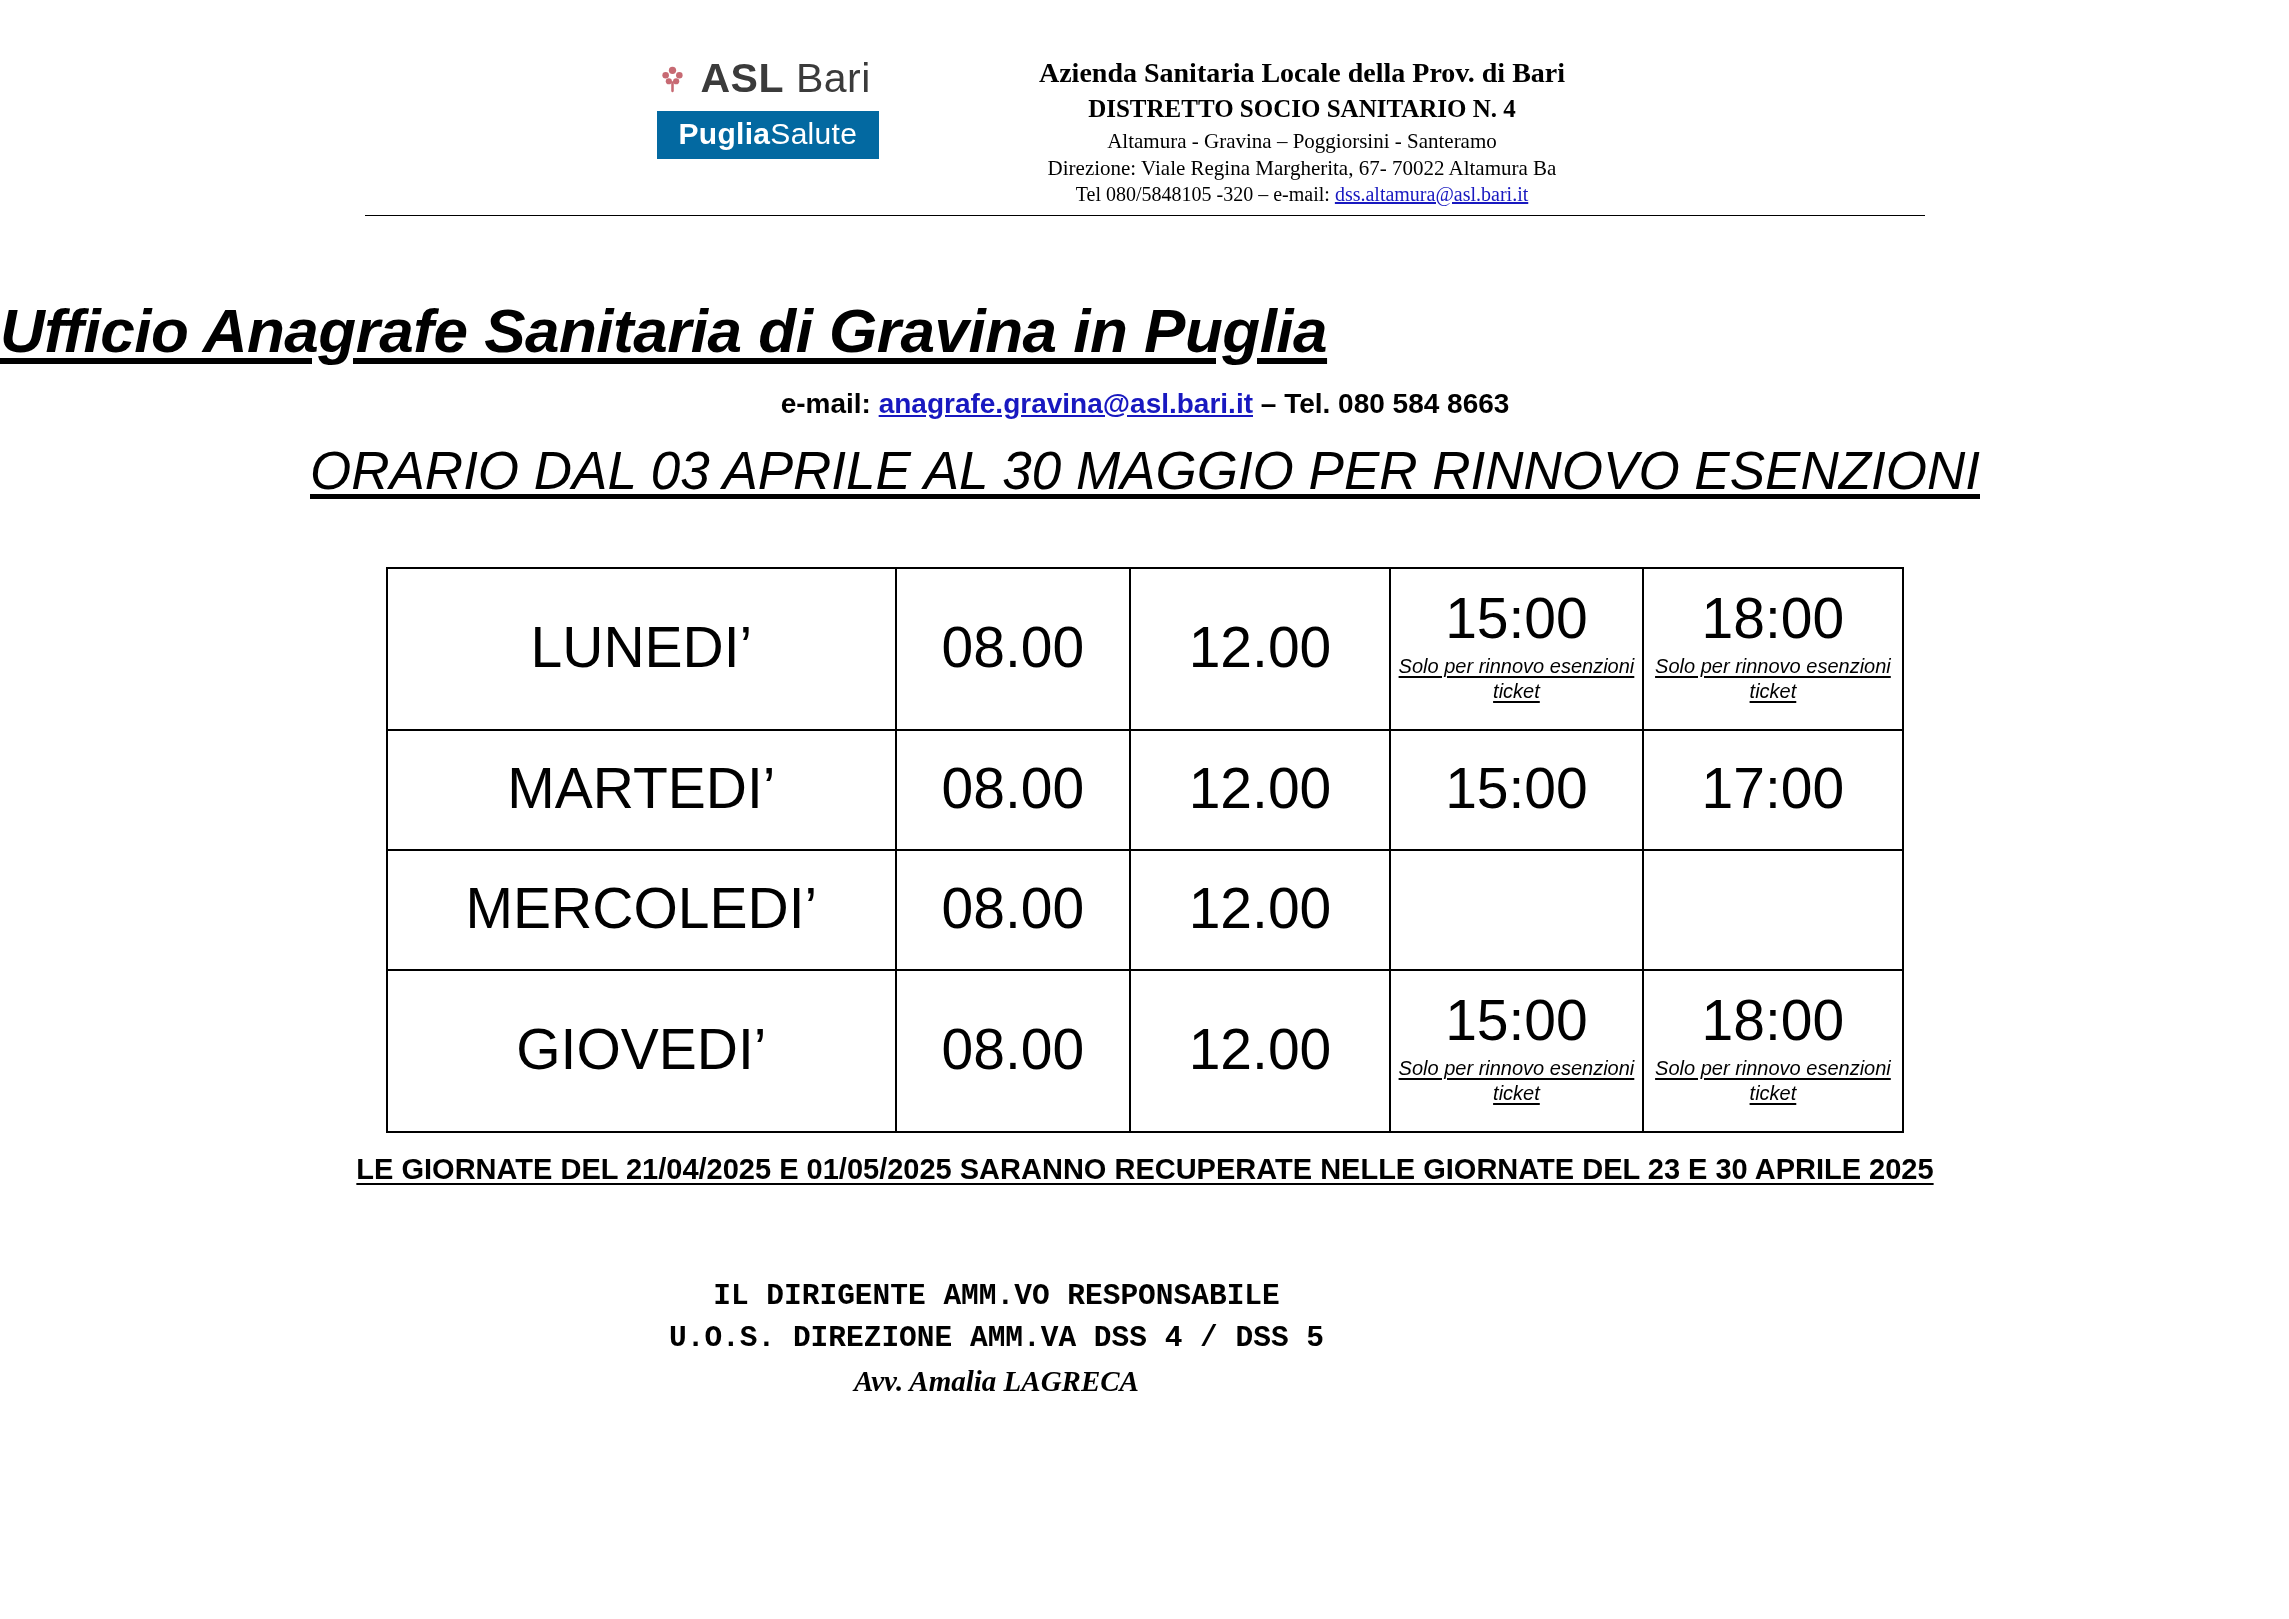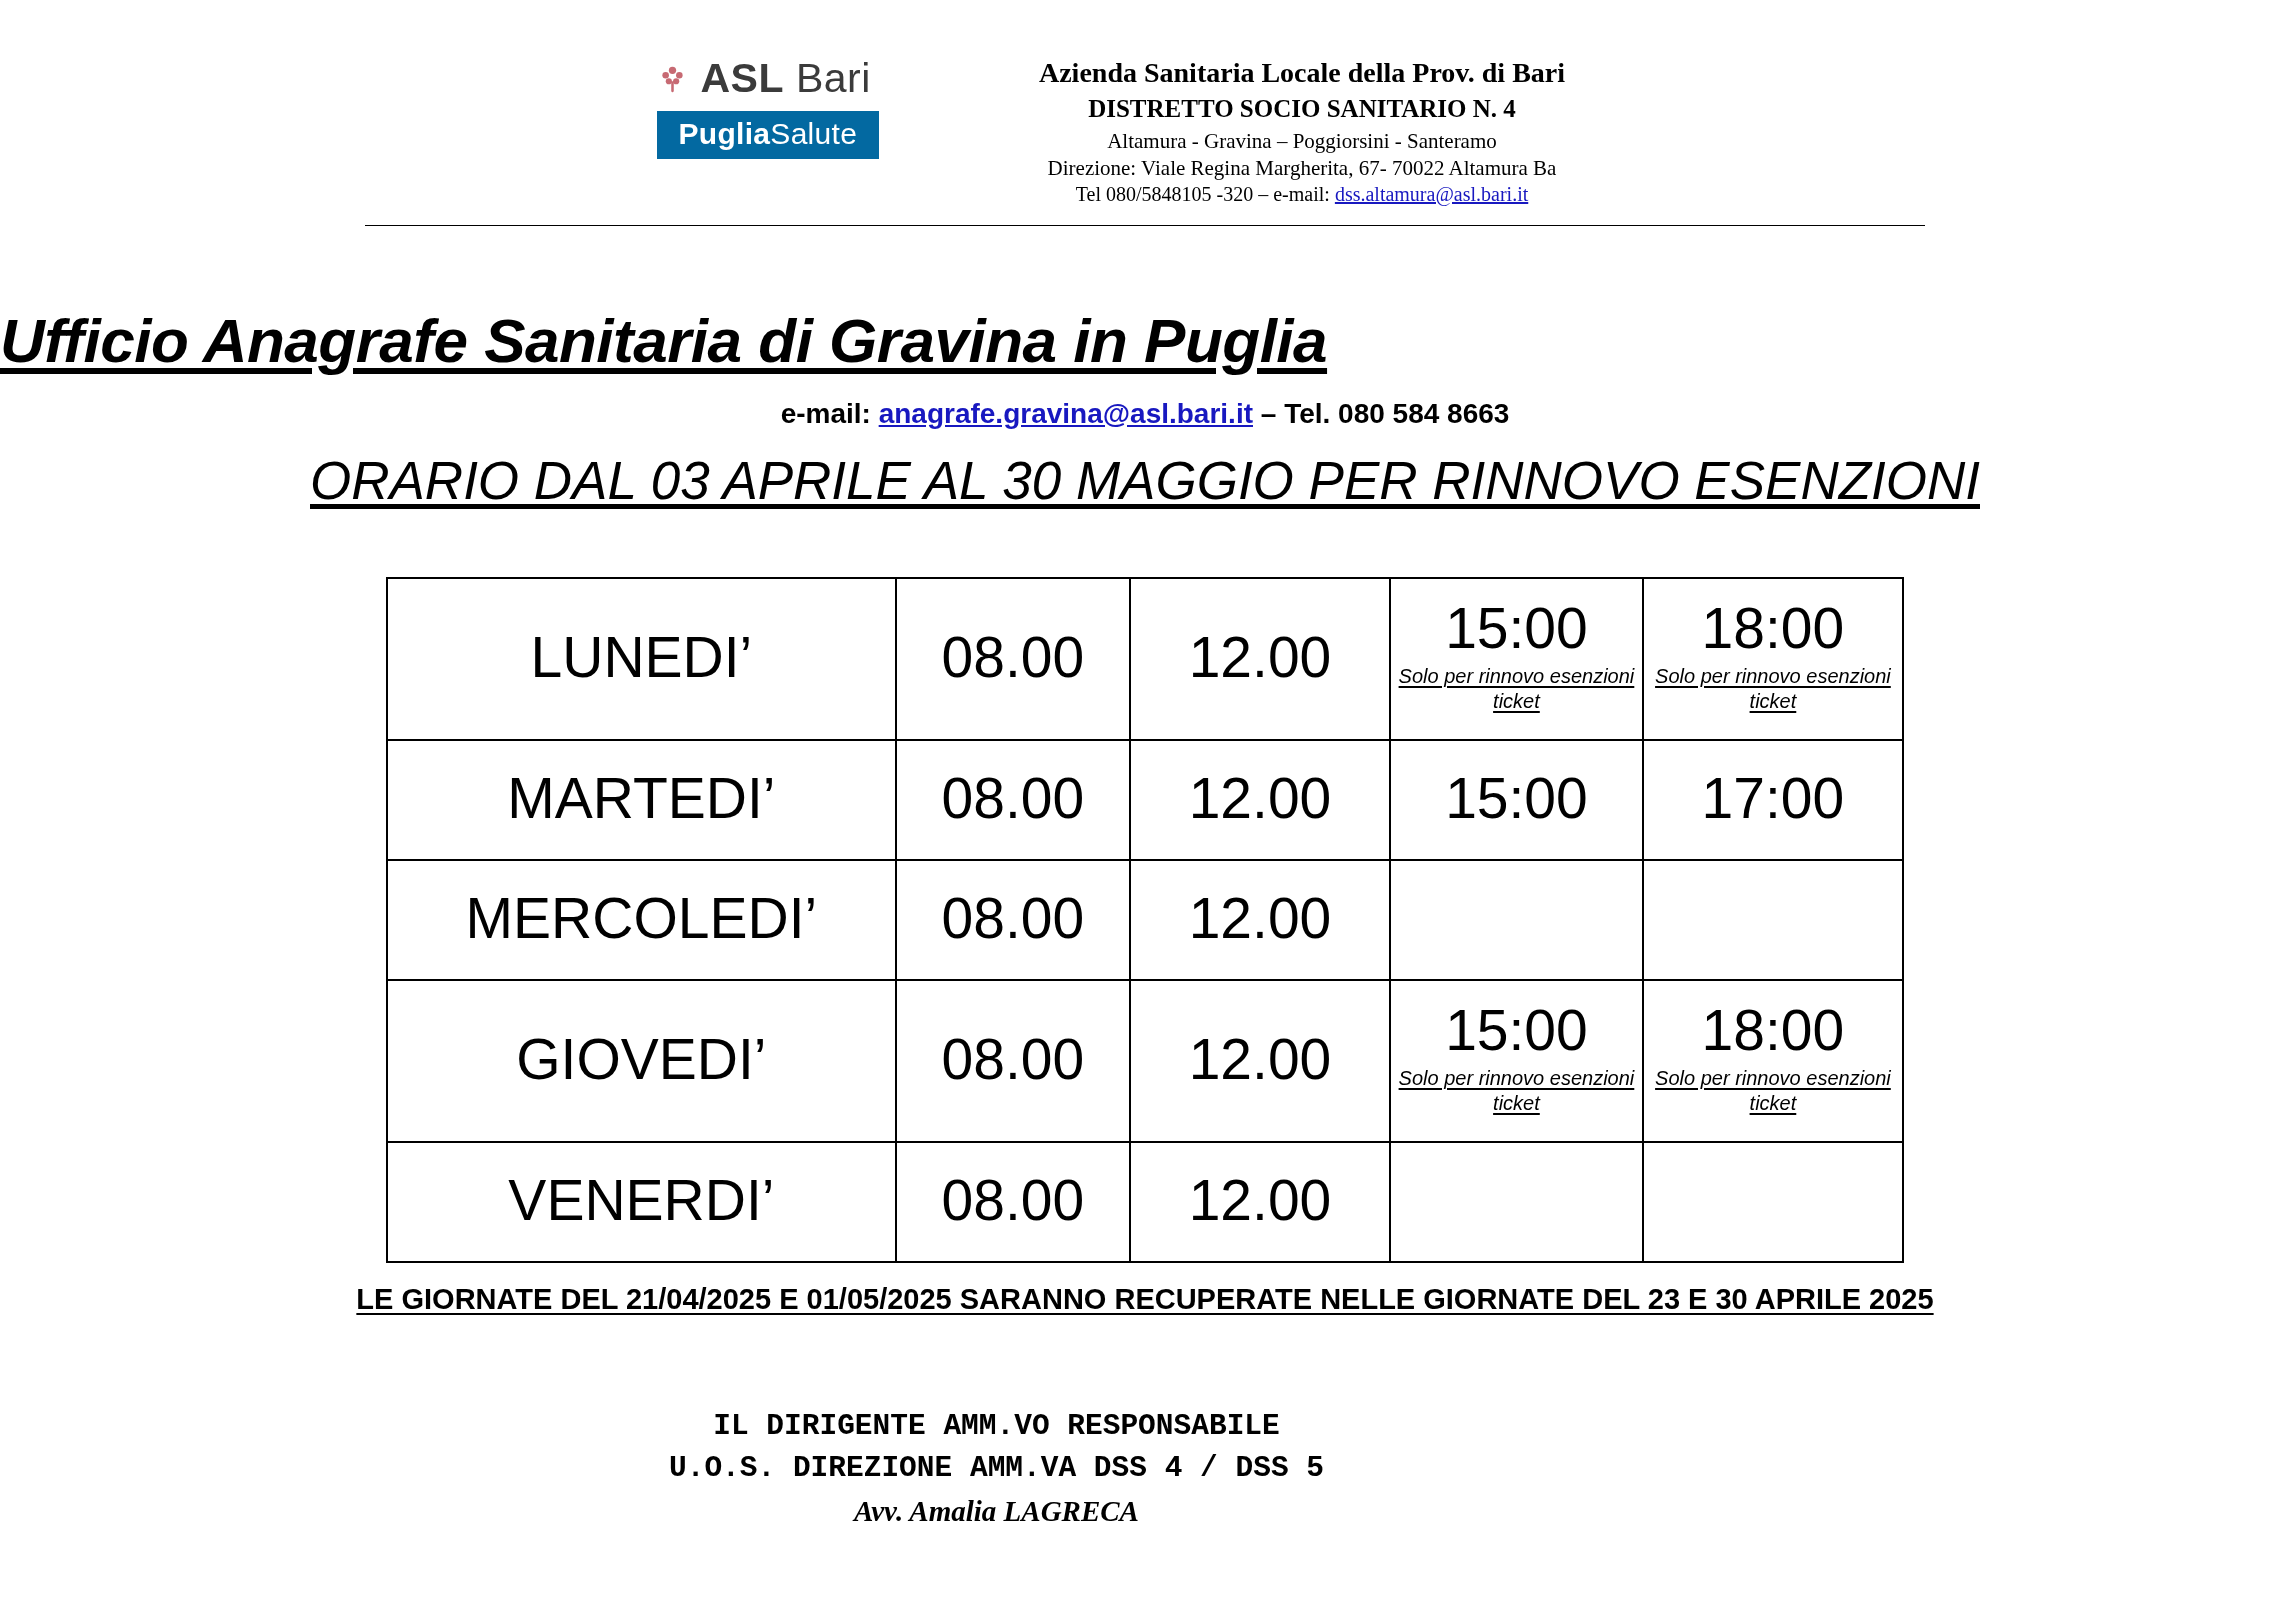--- a/index.html
+++ b/index.html
@@ -19,21 +19,21 @@
     width: 2290px;
     height: 1620px;
     box-sizing: border-box;
     padding: 0;
   }
 
   
   .header {
     position: relative;
     width: 1587px;
-    margin: 55px auto 17px auto;
+    margin: 55px auto 7px auto;
     display: flex;
     align-items: flex-start;
   }
   .logo-block {
     width: 277px;
     margin-left: 305px;
     flex: 0 0 auto;
     display: flex;
     flex-direction: column;
     align-items: flex-start;
@@ -355,37 +355,20 @@
             </div>
           </td>
           <td class="c-t4">
             <div class="cell-with-note">
               <div class="tm">18:00</div>
               <div class="note">Solo per rinnovo esenzioni ticket</div>
             </div>
           </td>
         </tr>
 
-        <tr class="row-mid">
-          <td class="c-day">
-              <div class="day-label">VENERDI’</div>
-            </td>
-          <td class="c-t1">
-              <div class="time">08.00</div>
-            </td>
-          <td class="c-t2">
-              <div class="time">12.00</div>
-            </td>
-          <td class="c-t3">
-              <div class="time"></div>
-            </td>
-          <td class="c-t4">
-              <div class="time"></div>
-            </td>
-        </tr>
       </tbody>
     </table>
   </div>
 
   <div class="recupero">LE GIORNATE DEL  21/04/2025 E 01/05/2025 SARANNO RECUPERATE NELLE GIORNATE DEL 23 E 30 APRILE 2025</div>
 
   <div class="signature">
     <div class="sig1">IL DIRIGENTE AMM.VO RESPONSABILE</div>
     <div class="sig2">U.O.S. DIREZIONE AMM.VA DSS 4 / DSS 5</div>
     <div class="sig3">Avv. Amalia LAGRECA</div>

